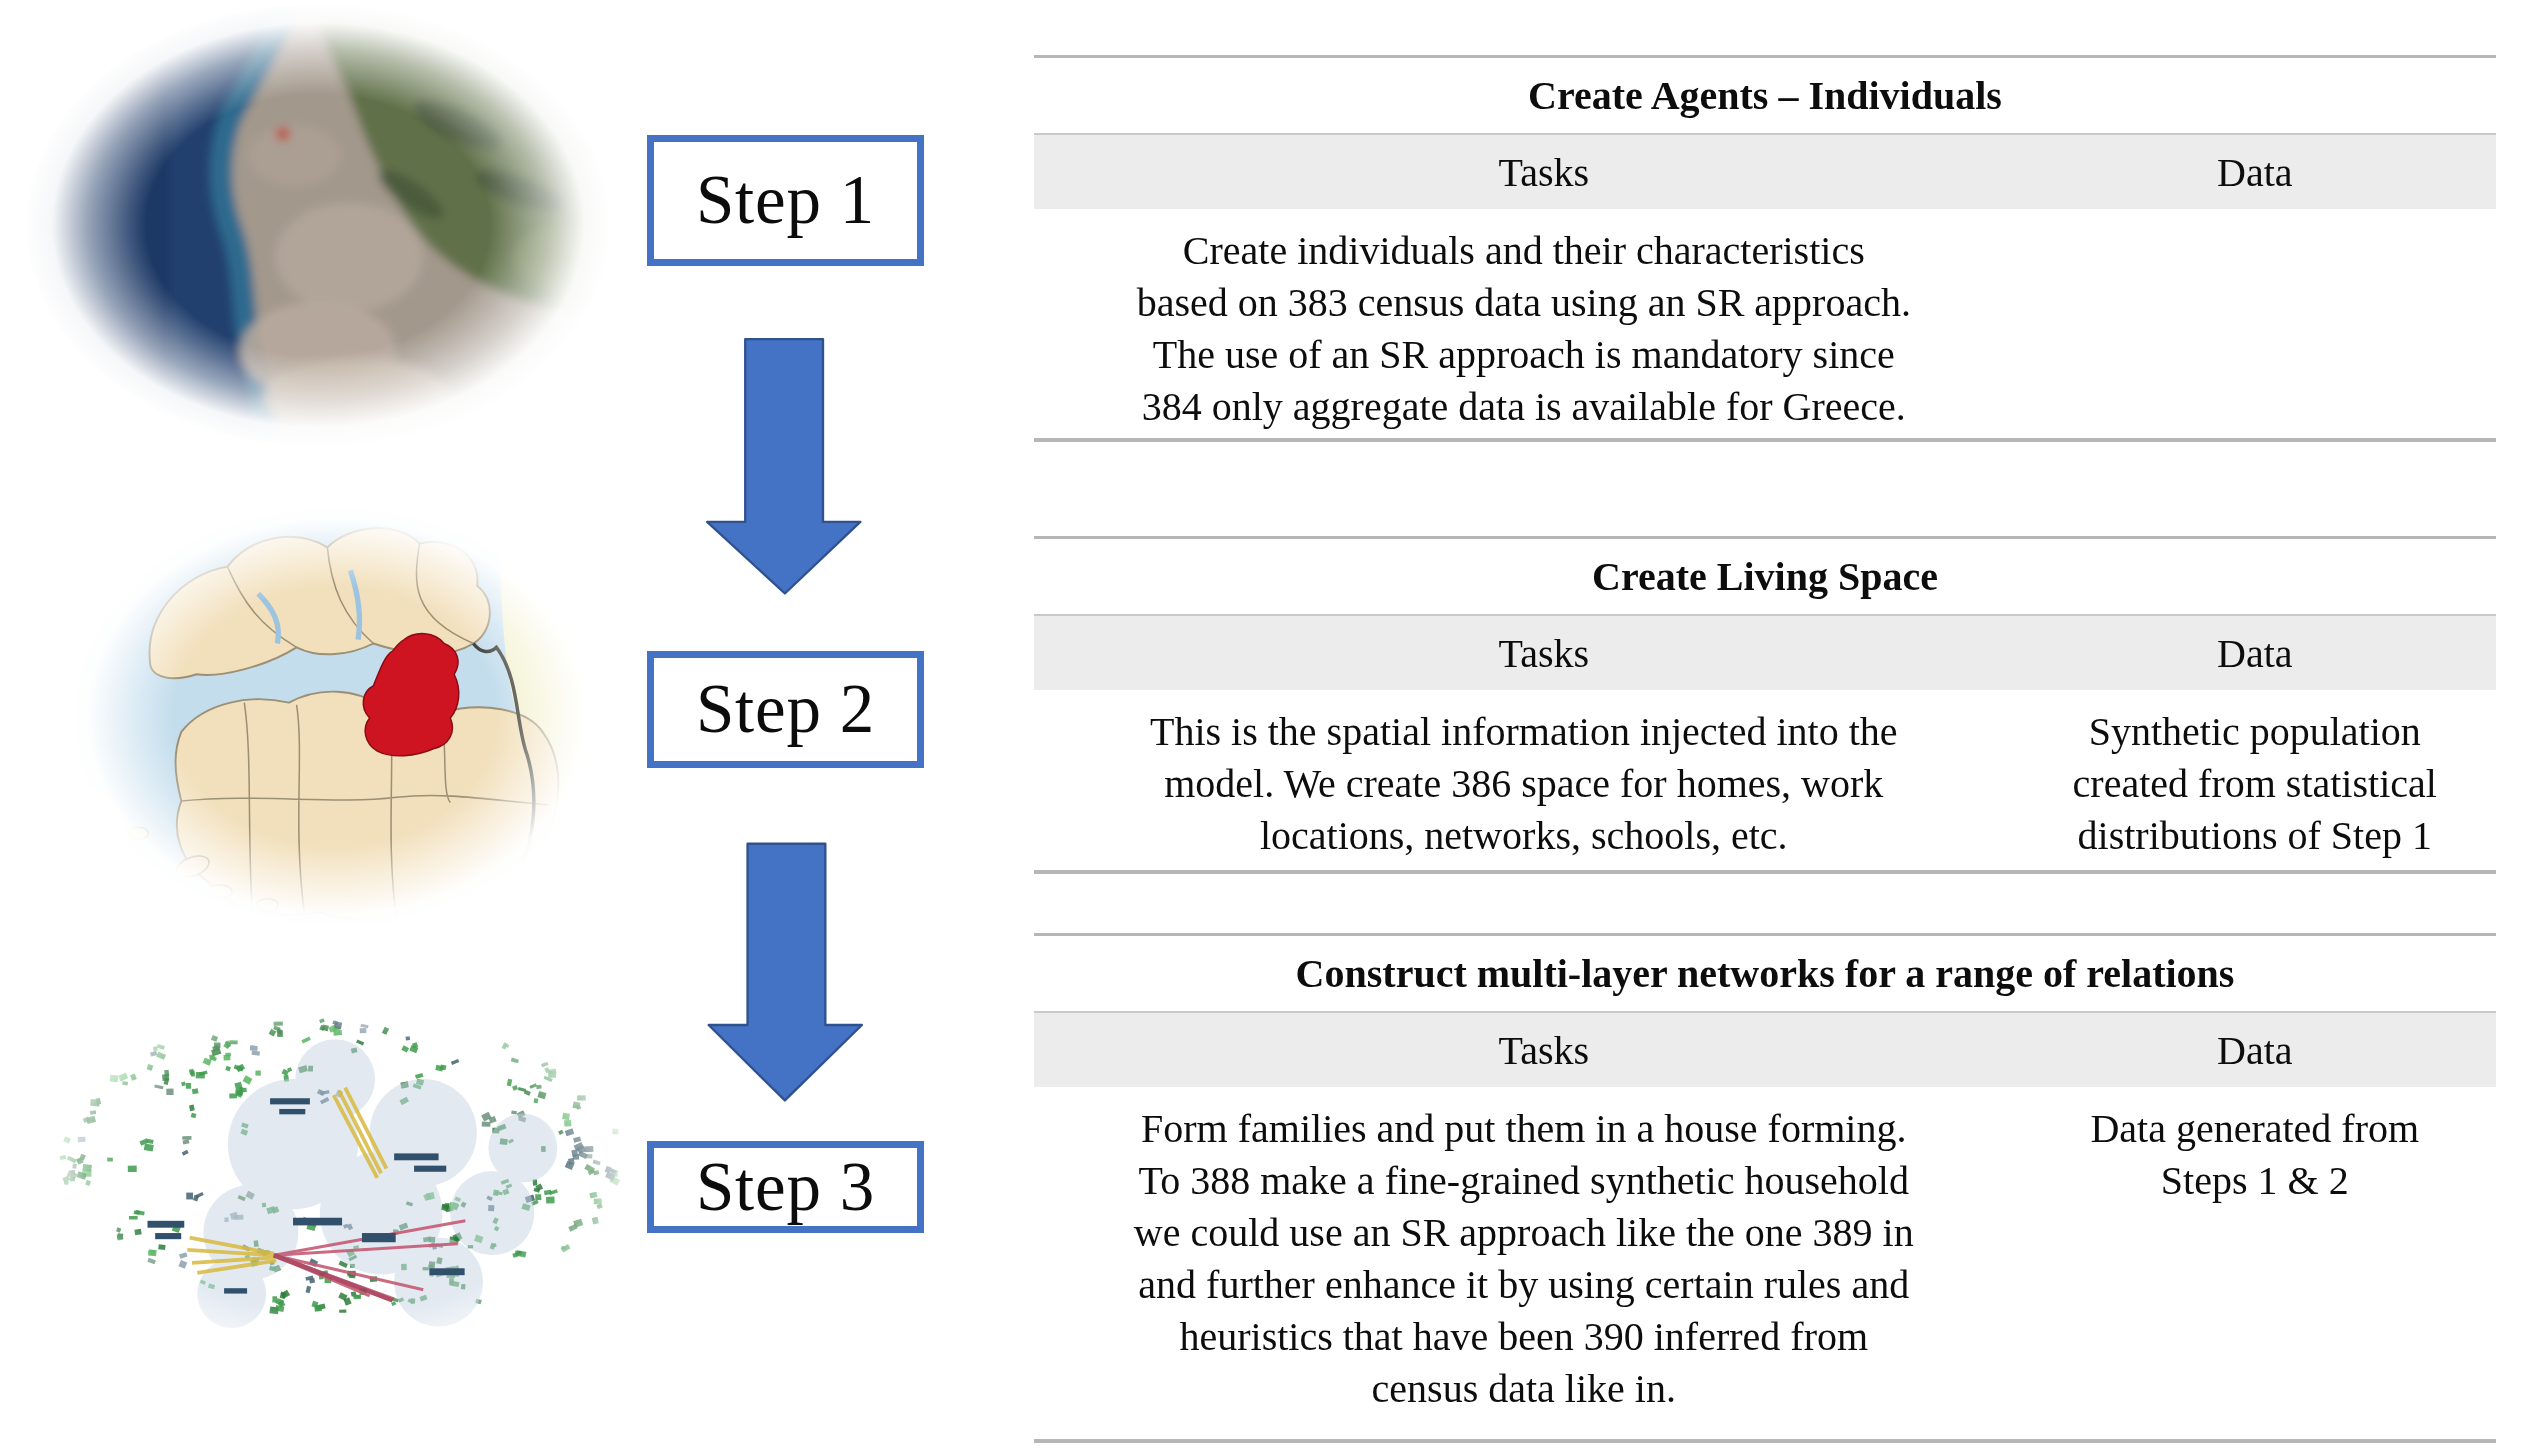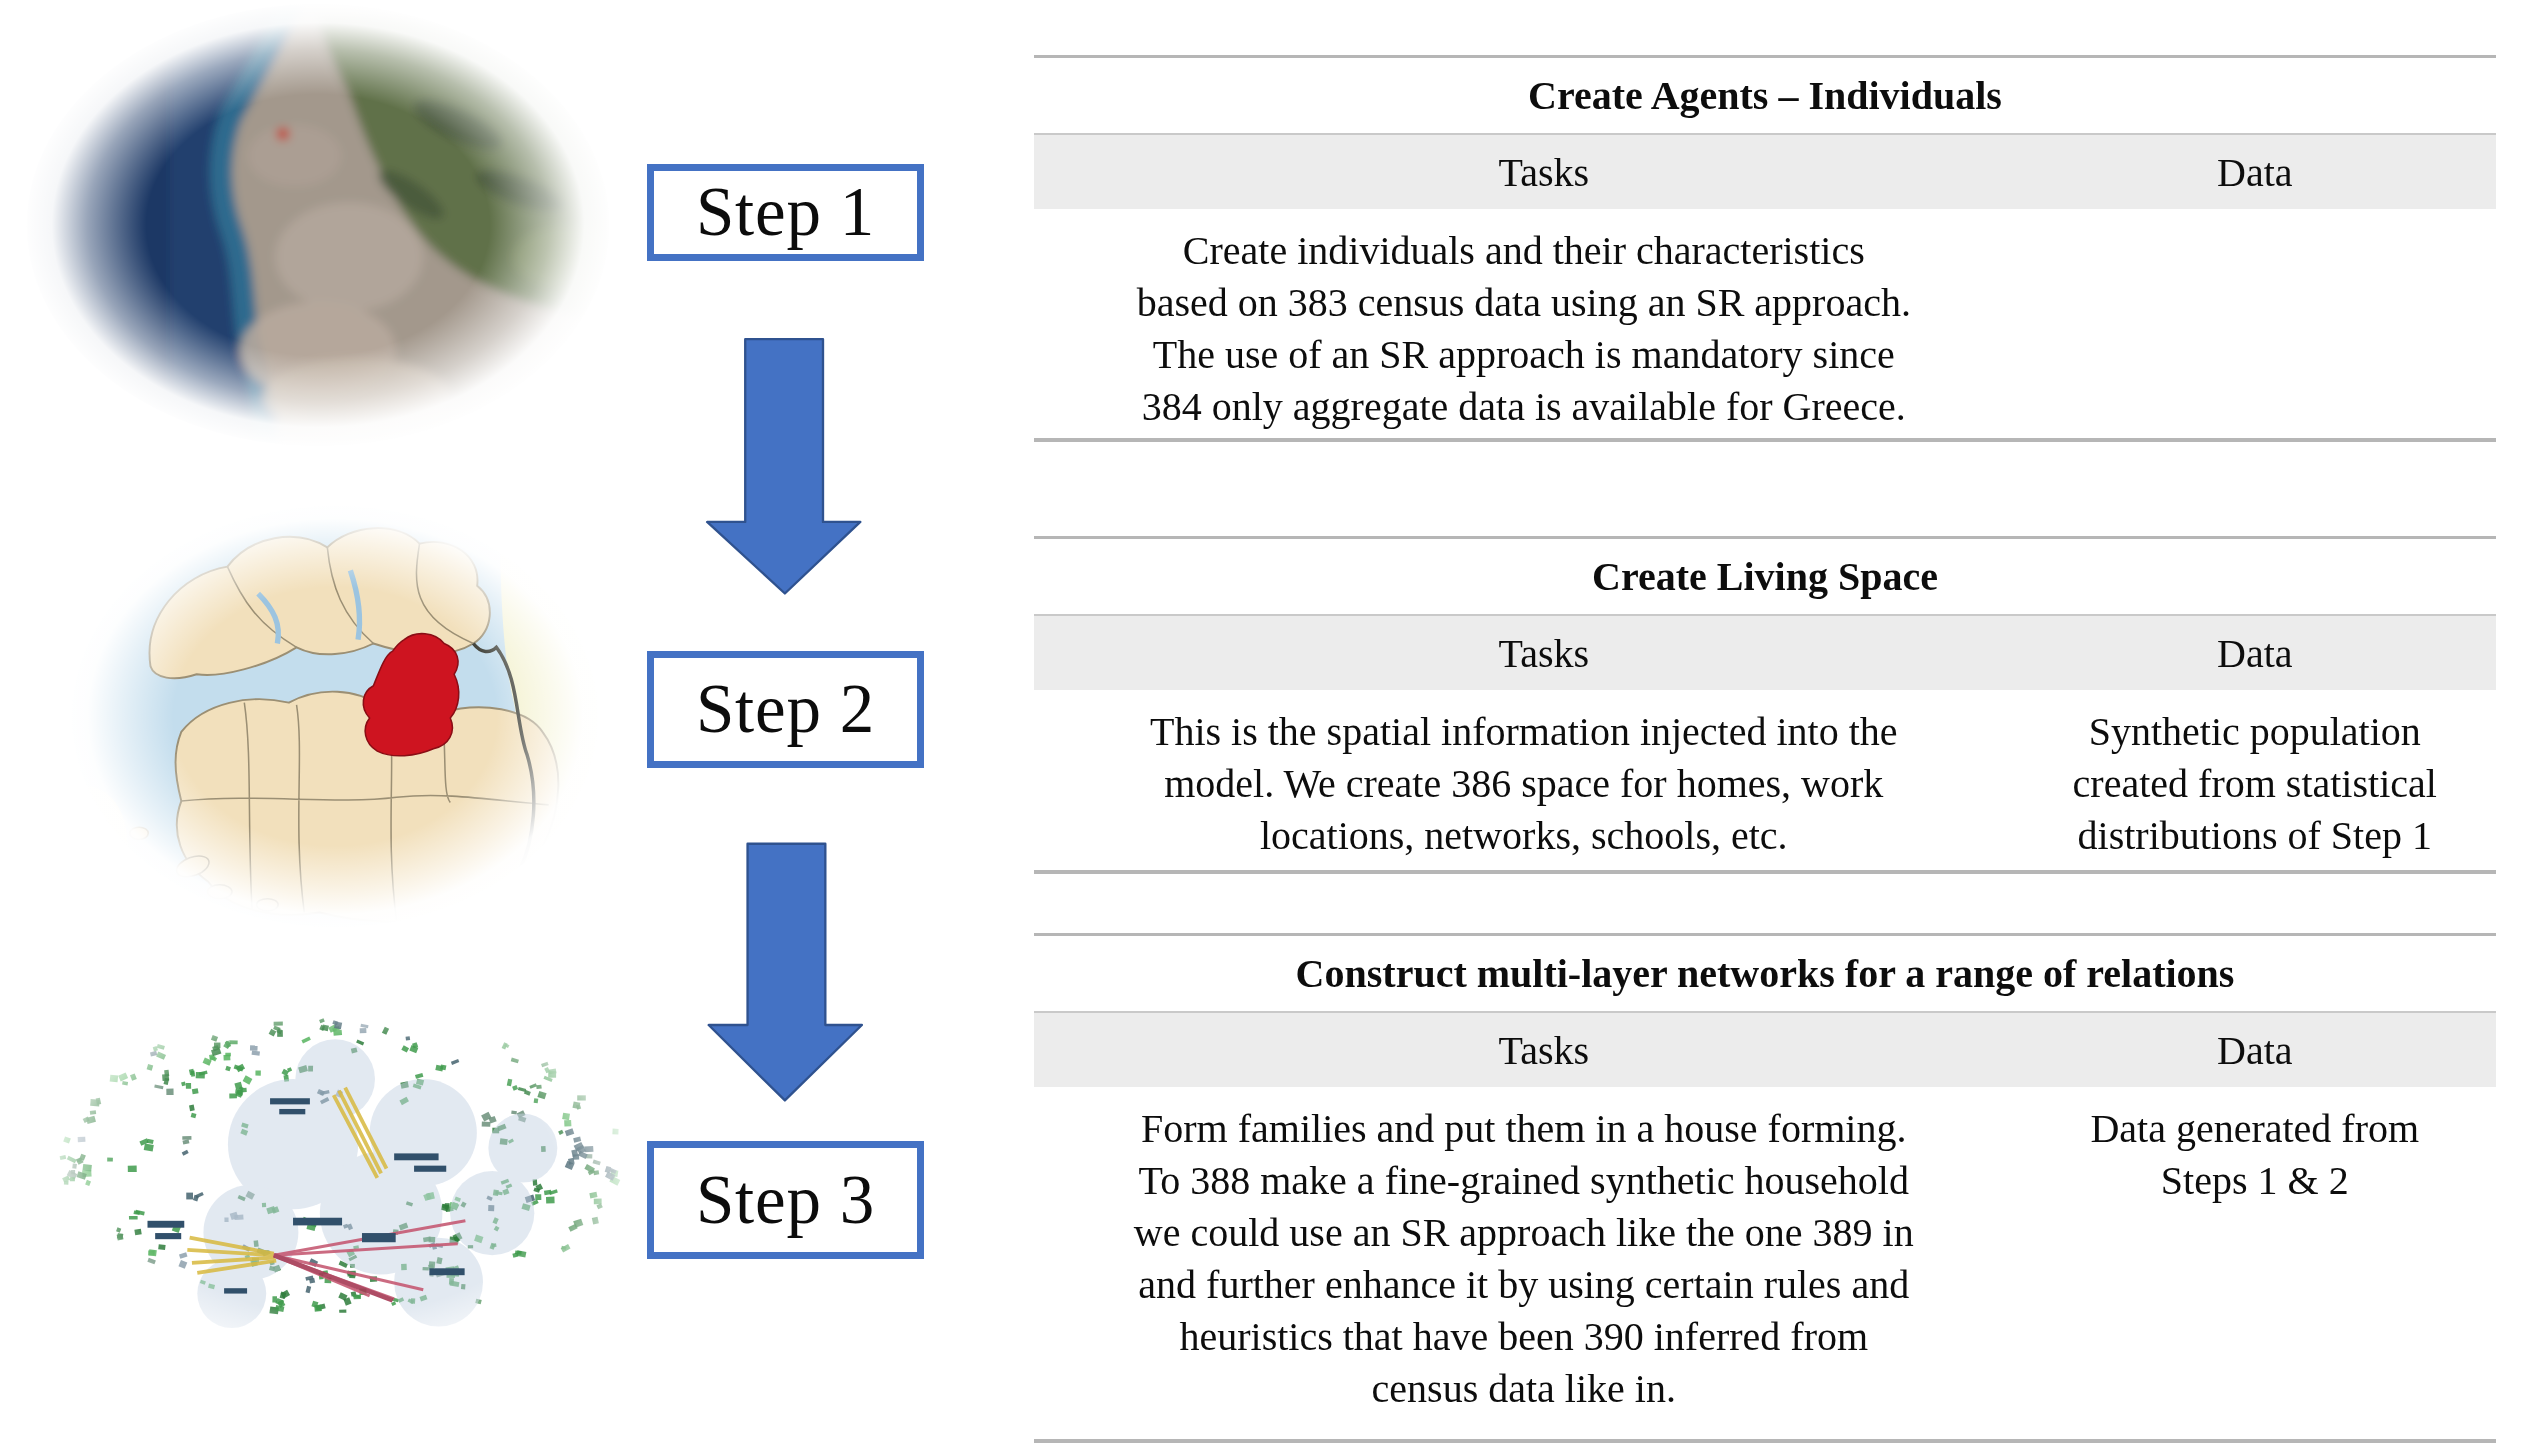--- a/index.html
+++ b/index.html
@@ -490,37 +490,37 @@
       <rect x="330" y="296" width="64" height="10"></rect>
         <rect x="140" y="300" width="48" height="9"></rect>
       <rect x="150" y="316" width="34" height="8"></rect>
         <rect x="420" y="316" width="44" height="12"></rect>
       <rect x="508" y="362" width="46" height="9"></rect>
         <rect x="240" y="388" width="30" height="7"></rect>
     </g>
     <rect x="0" y="0" width="780" height="500" fill="url(#fade3)"></rect>
   </svg>
 
-  <div class="step-box" style="top:164px;height:97px;">
+  <div class="step-box" style="top:135px;height:131px;">
     <span>Step 1</span>
   </div>
 
   <svg class="arrow-svg" style="left:697px;top:335px;" width="175" height="265" viewBox="0 0 225 340">
     <polygon points="62,5 162,5 162,240 210,240 113,332 13,240 62,240" fill="#4472C4" stroke="#2F528F" stroke-width="3" stroke-linejoin="round"></polygon>
   </svg>
 
   <div class="step-box" style="top:651px;height:117px;">
     <span>Step 2</span>
   </div>
 
   <svg class="arrow-svg" style="left:697px;top:838px;" width="175" height="269" viewBox="0 0 225 345">
     <polygon points="65,7 165,7 165,240 212,240 113,337 15,240 65,240" fill="#4472C4" stroke="#2F528F" stroke-width="3" stroke-linejoin="round"></polygon>
   </svg>
 
-  <div class="step-box" style="top:1141px;height:118px;">
+  <div class="step-box" style="top:1141px;height:92px;">
     <span>Step 3</span>
   </div>
 
   <div class="ptable" style="top:55px;height:387px;">
     <div class="t-title">Create Agents – Individuals</div>
     <div class="t-head">
       <div class="t-head-cell t-col-tasks">Tasks</div>
       <div class="t-head-cell t-col-data">Data</div>
     </div>
     <div class="t-body">

